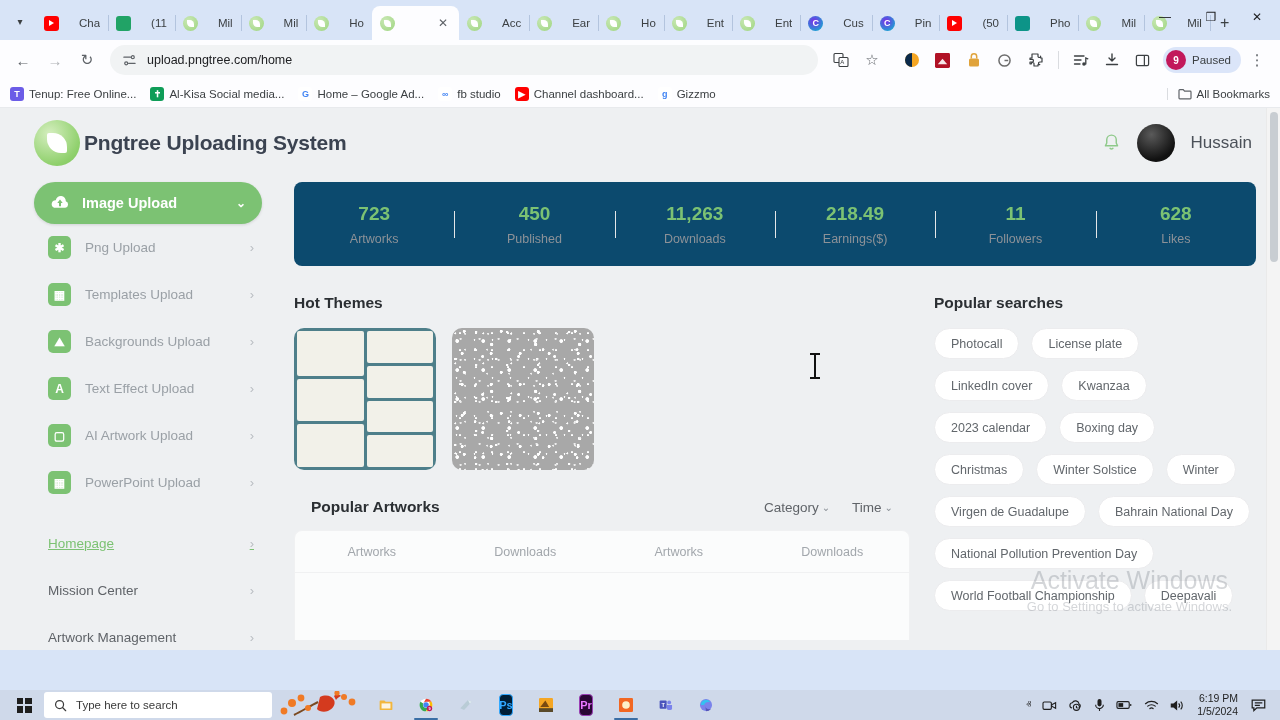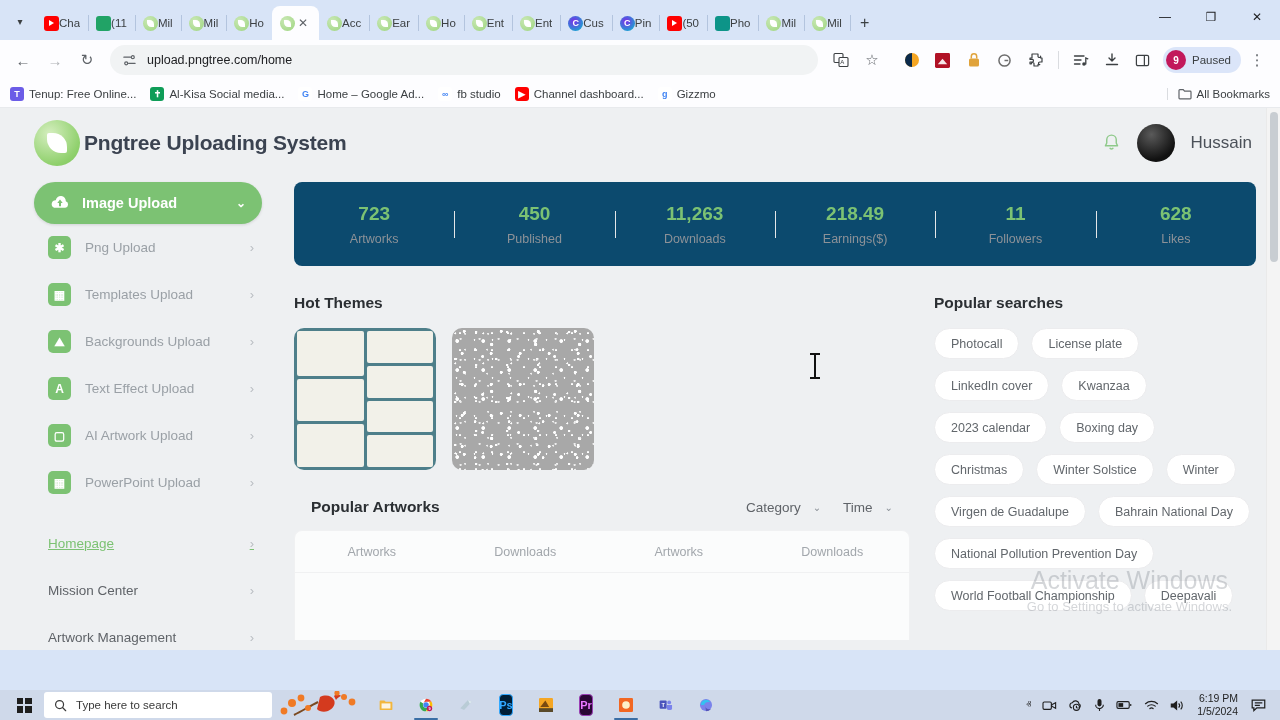--- a/index.html
+++ b/index.html
@@ -18,21 +18,21 @@
     height: 40px; display: flex; align-items: flex-end;
     background: #d8e4f7; padding-left: 2px; position: relative;
   }
   .tab-listall {
     width: 28px; height: 28px; margin: 0 2px 5px 4px;
     display: flex; align-items: center; justify-content: center;
     border-radius: 50%; color: #3c4043; font-size: 10px;
   }
   .tab {
     height: 34px; display: flex; align-items: center;
-    padding: 0 8px; gap: 0; position: relative;
+    padding: 0 8px; gap: 20px; position: relative;
     border-radius: 8px 8px 0 0; min-width: 0; flex: 0 0 auto;
     font-size: 11.5px; color: #3c4043; white-space: nowrap; justify-content: flex-end;
   }
   .tab .tab-title { overflow: hidden; max-width: 34px; text-overflow: clip; }
   .tab.active { background: #fdfdff; }
   .tab.active .tab-title { max-width: 0; padding: 0; }
   .tab .sep {
     position: absolute; right: -1px; top: 9px; height: 16px;
     width: 1px; background: #b3c4de;
   }
@@ -222,21 +222,21 @@
       radial-gradient(circle at 50% 30%, #fff 0.7px, transparent 1.1px),
       radial-gradient(circle at 25% 62%, #fff 0.7px, transparent 1.1px);
     background-size: 28px 30px, 37px 41px, 23px 26px, 31px 33px, 44px 47px,
                      26px 29px, 19px 21px, 34px 36px, 41px 43px, 29px 31px,
                      22px 24px, 36px 38px, 16px 17px, 18px 19px;
   }
 
   .pa-head { display: flex; margin: 28px 17px 14px; }
   .pa-head .sec-title { margin: 0; }
   .pa-filters { margin-left: auto; display: flex; gap: 22px; }
-  .pa-filter { font-size: 13.5px; color: #5f6368; display: flex; align-items: center; gap: 12px; }
+  .pa-filter { font-size: 13.5px; color: #5f6368; display: flex; align-items: center; gap: 3px; }
   .pa-filter .cv { font-size: 10px; color: #8a9097; }
   .pa-table {
     background: #fbfcfc; border-radius: 8px 8px 0 0; border: 1px solid #f0f1f2;
     border-bottom: none; height: 110px;
   }
   .pa-thead { display: flex; height: 42px; align-items: center; border-bottom: 1px solid #f0f1f2; }
   .pa-th { flex: 1; text-align: center; font-size: 12.5px; color: #a2a7ac; }
 
   
   .tags { display: flex; flex-wrap: wrap; gap: 11px 12px; }

